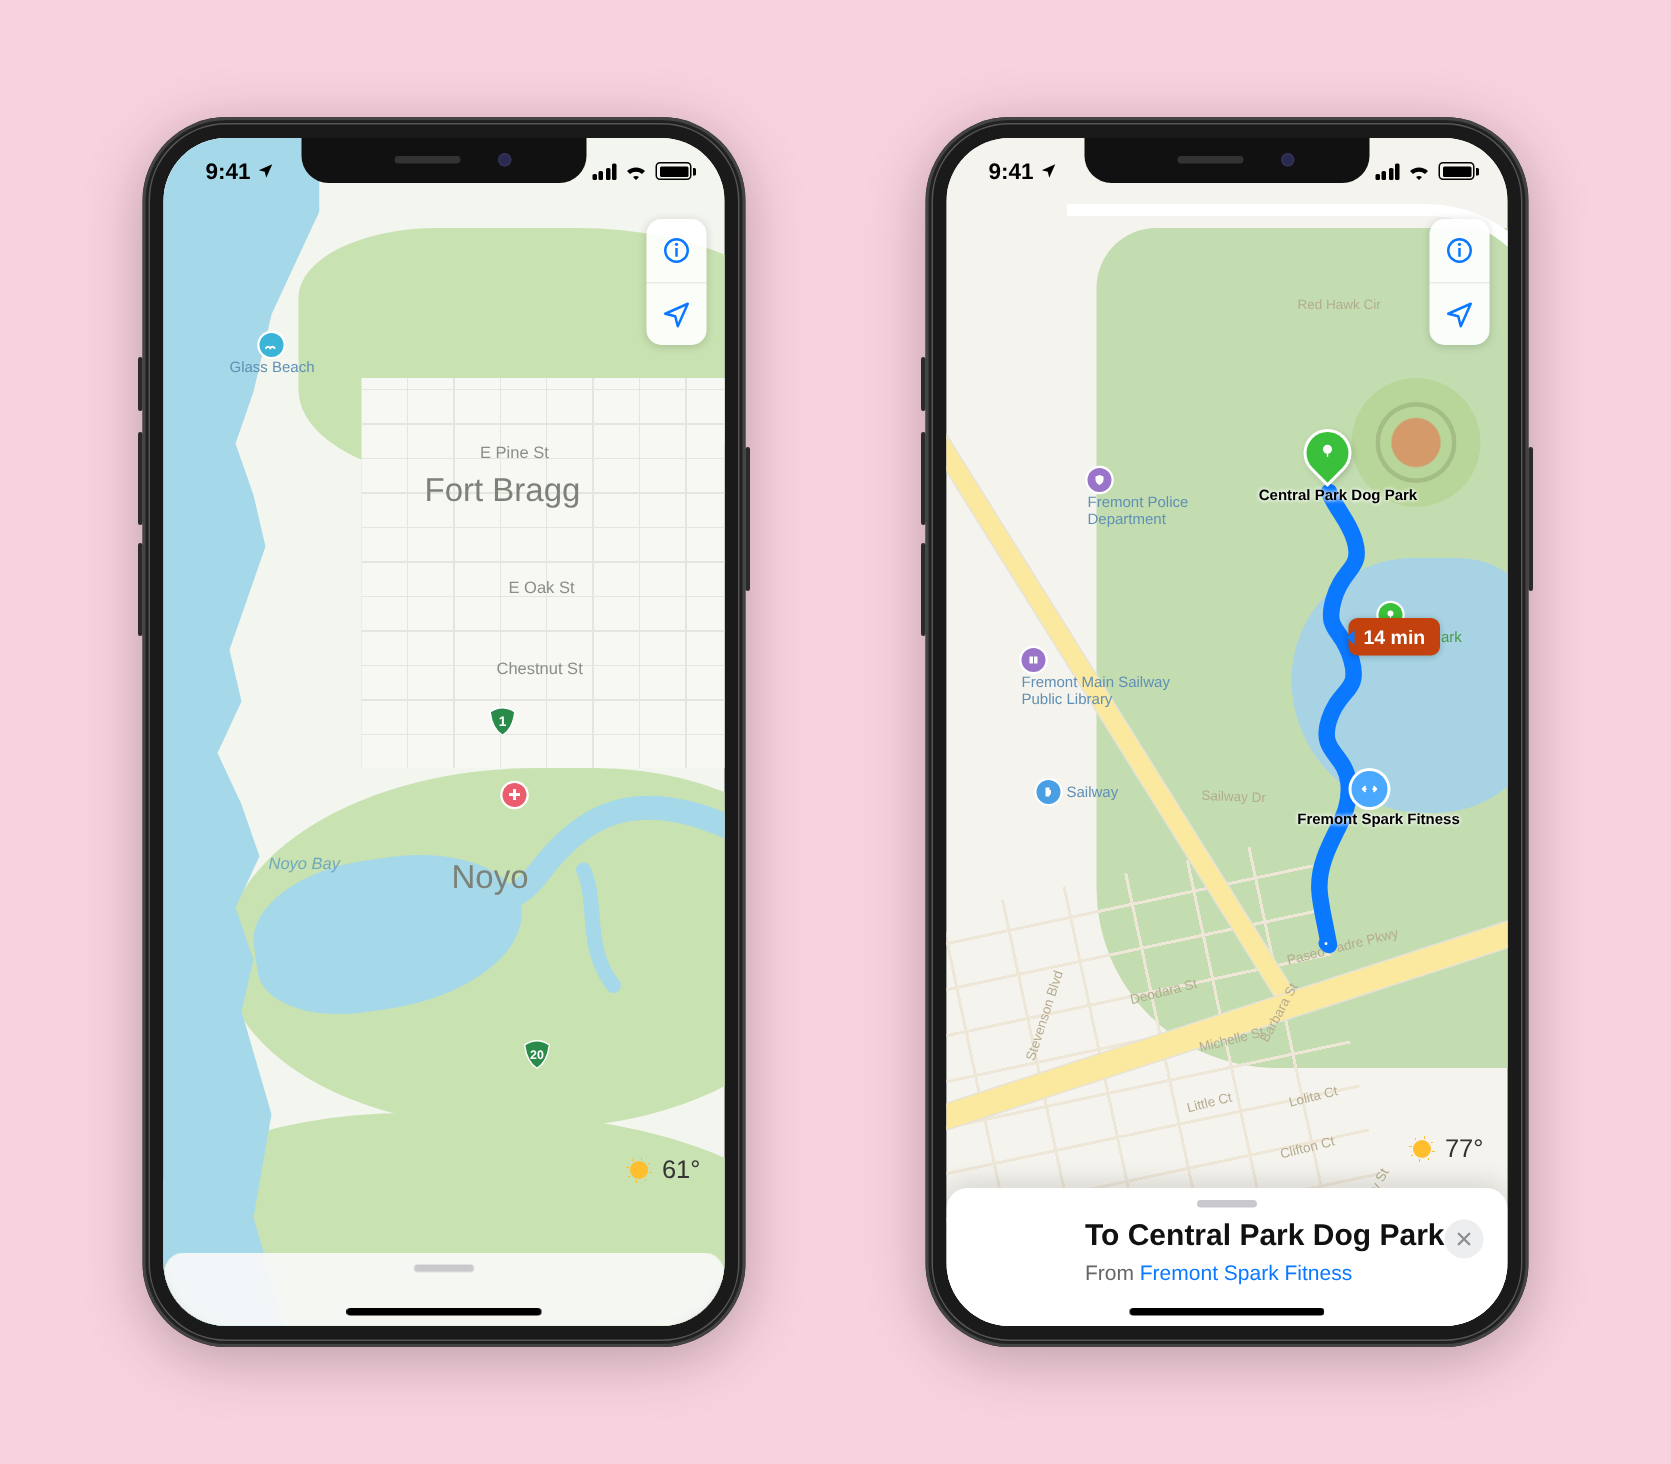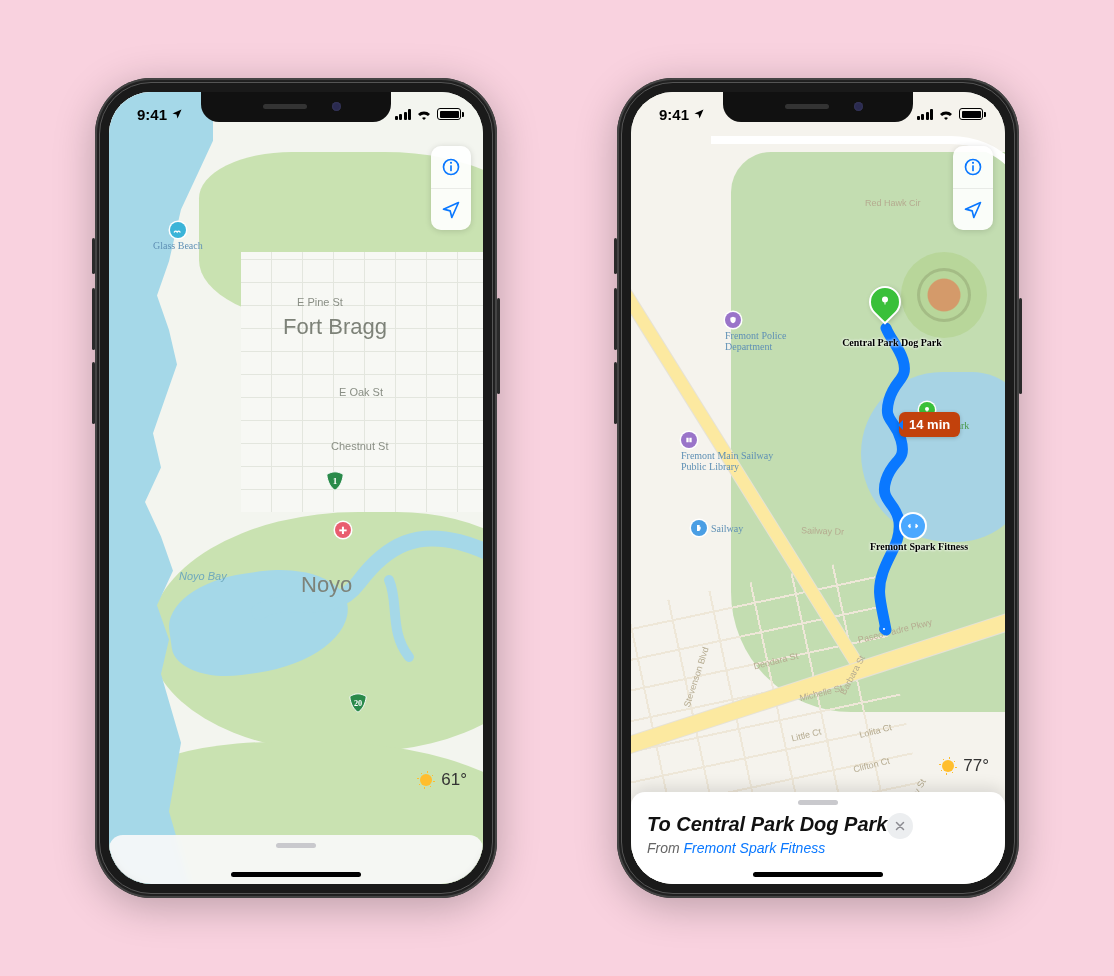--- a/index.html
+++ b/index.html
@@ -96,21 +96,21 @@
     background-image:
       repeating-linear-gradient(0deg, transparent 0 22px, #e3e6de 22px 23px),
       repeating-linear-gradient(90deg, transparent 0 30px, #e3e6de 30px 31px);
   }
   .p1 .river { position:absolute; left:140px; top:390px; width:280px; height:180px; }
   .p1 .river svg { width:100%; height:100%; overflow:visible;}
   .hwy-shield { width:22px; height:22px; display:inline-flex; align-items:center; justify-content:center;}
   .map-label { position:absolute; color:#8a8f85; font-size:11px; white-space:nowrap; }
   .map-label.city { font-size:22px; font-weight:400; color:#7d8278; }
   .map-label.water-lbl { color:#6fa9bd; font-style:italic; }
-  .poi { position:absolute; display:flex; flex-direction:column; align-items:center; gap:2px;font-family:Liberation Serif, serif; }
+  .poi { position:absolute; display:flex; flex-direction:column; align-items:center; gap:2px; }
   .poi .dot { width:16px; height:16px; border-radius:50%; display:flex; align-items:center; justify-content:center; color:#fff; font-size:10px; box-shadow:0 0 0 1.5px #fff;}
   .poi .plabel { font-size:10px; color:#5f90b5; font-weight:500; }
 
   
   .p2 .base { position:absolute; inset:0; background:#f5f3ed; }
   .p2 .park { position:absolute; background:#c3ddb1; }
   .p2 .park.main { left:100px; top:60px; right:-40px; height:560px; border-radius: 40px 0 0 120px; }
   .p2 .lake { position:absolute; background:#a7d3e4; border-radius:50%;}
   .p2 .lake.l1 { left:230px; top:280px; width:170px; height:170px; border-radius: 55% 40% 50% 60%; }
   .p2 .baseball { position:absolute; right:18px; top:160px; width:86px; height:86px; border-radius:50%; background:radial-gradient(circle at 50% 50%, #d49a6a 0 26%, #b8d69a 28% 100%);}
@@ -174,21 +174,21 @@
     color:#8a8a8f; font-size:17px;
   }
   .search-field svg{ opacity:0.6;}
 
   
   .dir-sheet {
     position:absolute; left:0; right:0; bottom:0; background:#fff;
     border-top-left-radius:14px; border-top-right-radius:14px;
     padding:8px 16px 28px; z-index:35; box-shadow:0 -4px 16px rgba(0,0,0,0.12);
   }
-  .dir-sheet .row1 { display:flex; align-items:flex-start; justify-content:flex-start;font-style:italic;}
+  .dir-sheet .row1 { display:flex; align-items:flex-start; justify-content:flex-end;}
   .dir-sheet h2 { font-size:20px; font-weight:700; color:#111; margin-bottom:4px;}
   .dir-sheet .from { font-size:14px; color:#666; }
   .dir-sheet .from .link { color:#0a78ff;}
   .close-btn { width:26px; height:26px; border-radius:50%; background:#eceef0; color:#8b8b91; display:flex; align-items:center; justify-content:center; font-size:15px;}
 
   .home-indicator { position:absolute; bottom:7px; left:50%; transform:translateX(-50%); width:130px; height:5px; background:#000; border-radius:3px; z-index:60;}
 </style>
 </head>
 <body>
 
@@ -238,21 +238,21 @@
       <div class="water bay"></div>
       <div class="river">
         <svg viewBox="0 0 280 180">
           <path d="M10 130 C 40 110, 80 140, 110 100 S 170 50, 210 60 S 260 90, 280 70" stroke="#a5d8e8" stroke-width="16" fill="none" stroke-linecap="round"></path>
           <path d="M140 98 C 150 120, 140 150, 160 175" stroke="#a5d8e8" stroke-width="10" fill="none" stroke-linecap="round"></path>
         </svg>
       </div>
 
       <span class="map-label city" style="left:174px; top:222px;">Fort Bragg</span>
       <span class="map-label city" style="left:192px; top:480px;">Noyo</span>
-      <span class="map-label" style="left:188px; top:204px;">E Pine St</span>
+      <span class="map-label" style="left:211px; top:204px;">E Pine St</span>
       <span class="map-label" style="left:230px; top:294px;">E Oak St</span>
       <span class="map-label" style="left:222px; top:348px;">Chestnut St</span>
       <span class="map-label water-lbl" style="left:70px; top:478px;">Noyo Bay</span>
 
       <div class="poi" style="left:44px; top:130px;">
         <span class="dot" style="background:#3bb4d8;">
           <svg width="10" height="10" viewBox="0 0 24 24">
               <path d="M3 17c2-3 5-3 7 0 2-3 5-3 7 0" stroke="#fff" stroke-width="3" fill="none" stroke-linecap="round"></path>
             </svg>
         </span>
@@ -407,21 +407,21 @@
       <div class="route-end-dot" style="left:248px; top:532px;"></div>
 
       <div class="dest-pin" style="left:240px; top:196px;">
         <span>
           <svg width="12" height="12" viewBox="0 0 24 24">
               <circle cx="12" cy="9" r="6" fill="#fff"></circle>
               <rect x="11" y="13" width="2" height="6" fill="#fff"></rect>
             </svg>
         </span>
       </div>
-      <div class="poi" style="left:206px; top:234px; width:110px;margin-top:12px;">
+      <div class="poi" style="left:206px; top:234px; width:110px;">
         <span class="plabel" style="color:#000; font-weight:700; text-shadow:0 0 3px #fff,0 0 3px #fff; line-height:1.05; text-align:center;">Central Park Dog Park</span>
       </div>
       <div class="origin-pin" style="left:270px; top:422px;">
         <svg width="12" height="12" viewBox="0 0 24 24">
             <path d="M7 12H3m0 0l3-3m-3 3l3 3M17 12h4m0 0l-3-3m3 3l-3 3" stroke="#fff" stroke-width="2.5" fill="none" stroke-linecap="round"></path>
           </svg>
       </div>
       <div class="poi" style="left:228px; top:450px; width:120px;">
         <span class="plabel" style="color:#000; font-weight:700; text-shadow:0 0 3px #fff,0 0 3px #fff; line-height:1.05; text-align:center;">Fremont Spark Fitness</span>
       </div>

